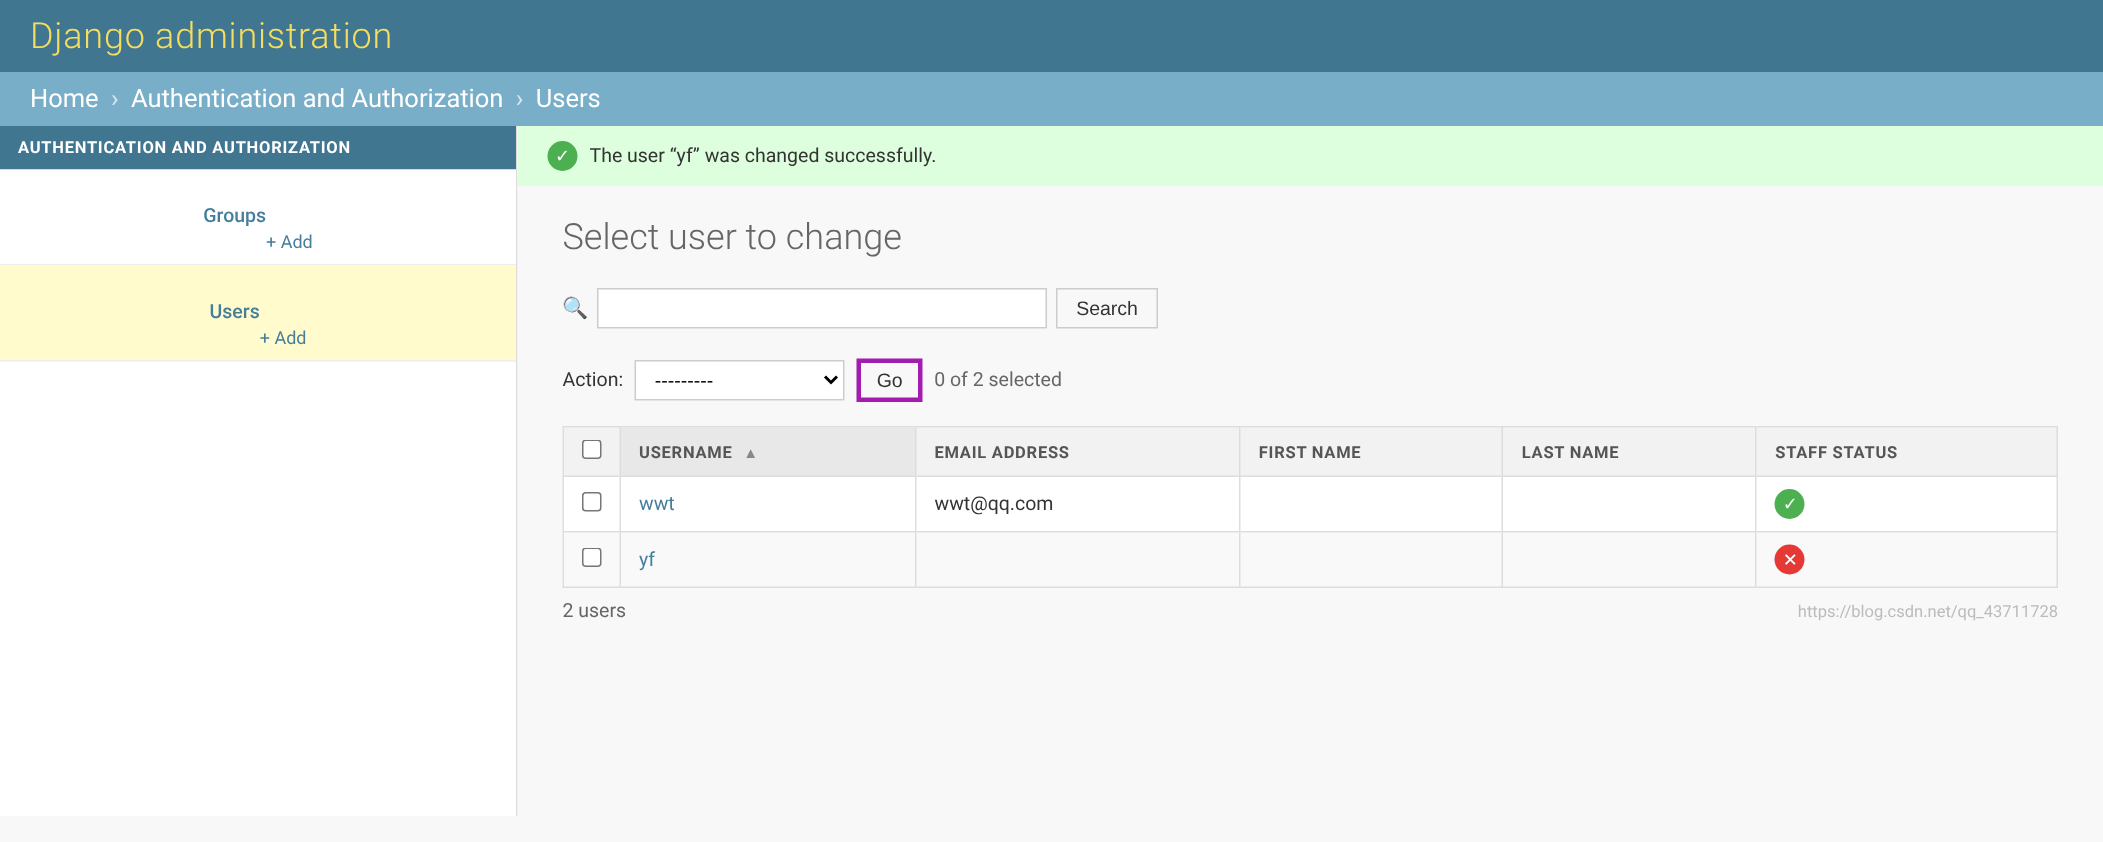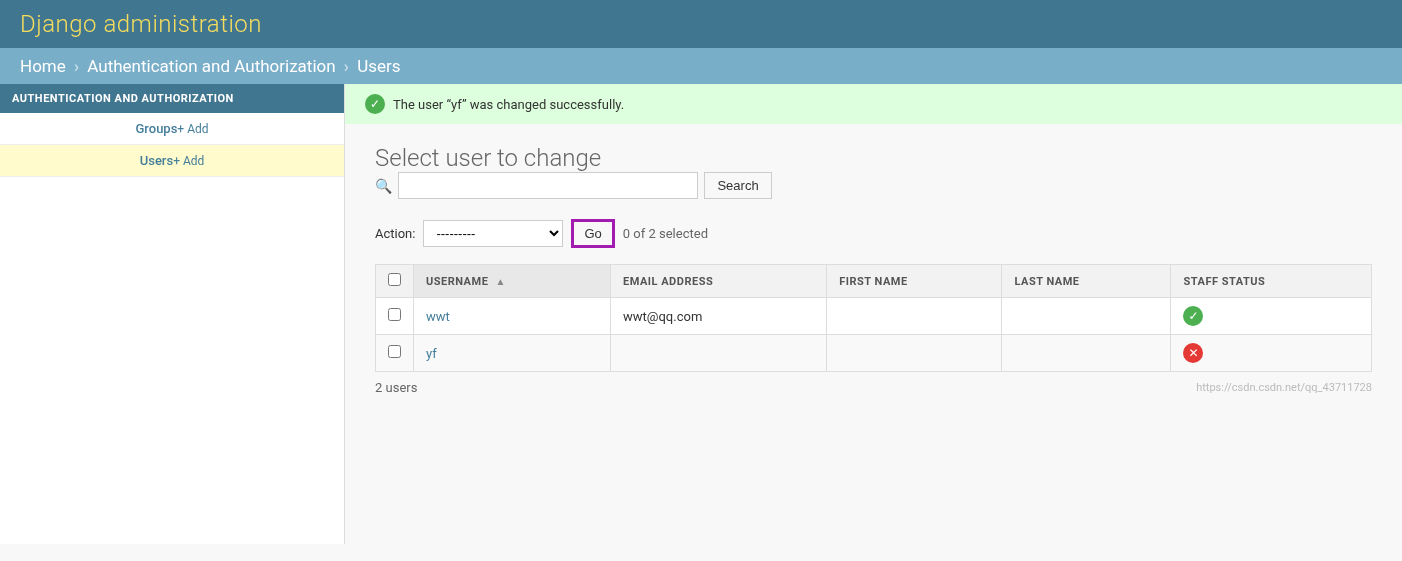--- a/index.html
+++ b/index.html
@@ -72,20 +72,21 @@
       font-weight: 500;
       cursor: pointer;
     }
     .sidebar-add-link {
       color: #447e9b;
       font-size: 12px;
       text-decoration: none;
       display: flex;
       align-items: center;
       gap: 2px;
+      margin-top: 33px;
     }
 
     
     .main-content {
       flex: 1;
       padding: 0;
       background: #f8f8f8;
     }
 
     
@@ -113,20 +114,21 @@
     }
 
     
     .content-area {
       padding: 20px 30px;
     }
     .page-title {
       font-size: 24px;
       font-weight: 300;
       color: #666;
+      margin-bottom: 20px;
     }
 
     
     .search-bar {
       display: flex;
       align-items: center;
       gap: 6px;
       margin-bottom: 20px;
     }
     .search-icon-wrap {
@@ -373,18 +375,18 @@
             <td></td>
             <td>
               <span class="status-false">✕</span>
             </td>
           </tr>
         </tbody>
       </table>
 
       <div class="table-footer">
         <span>2 users</span>
-        <span class="watermark">https://csdn.csdn.net/qq_43711728</span>
+        <span class="watermark">https://blog.csdn.net/qq_43711728</span>
       </div>
 
     </div>
   </div>
 </div>
 
 </body></html>

